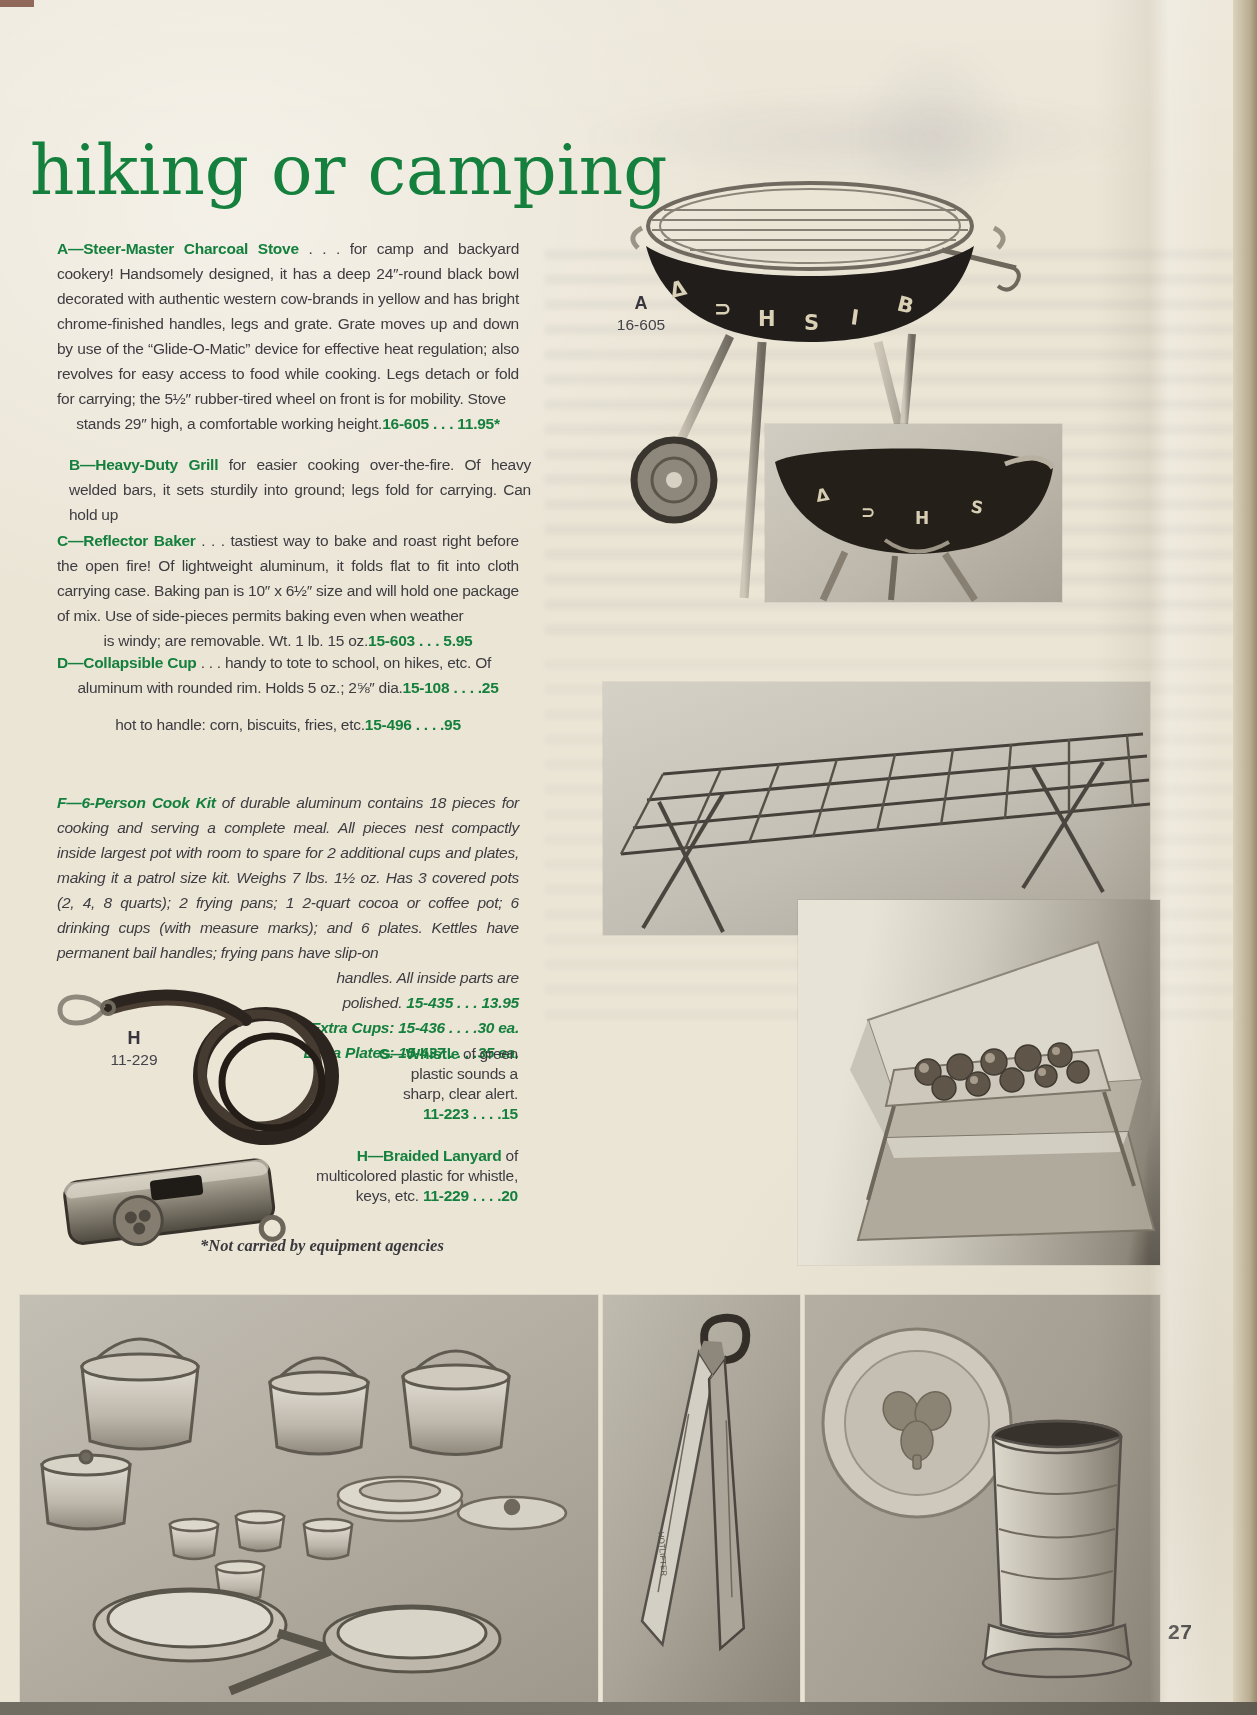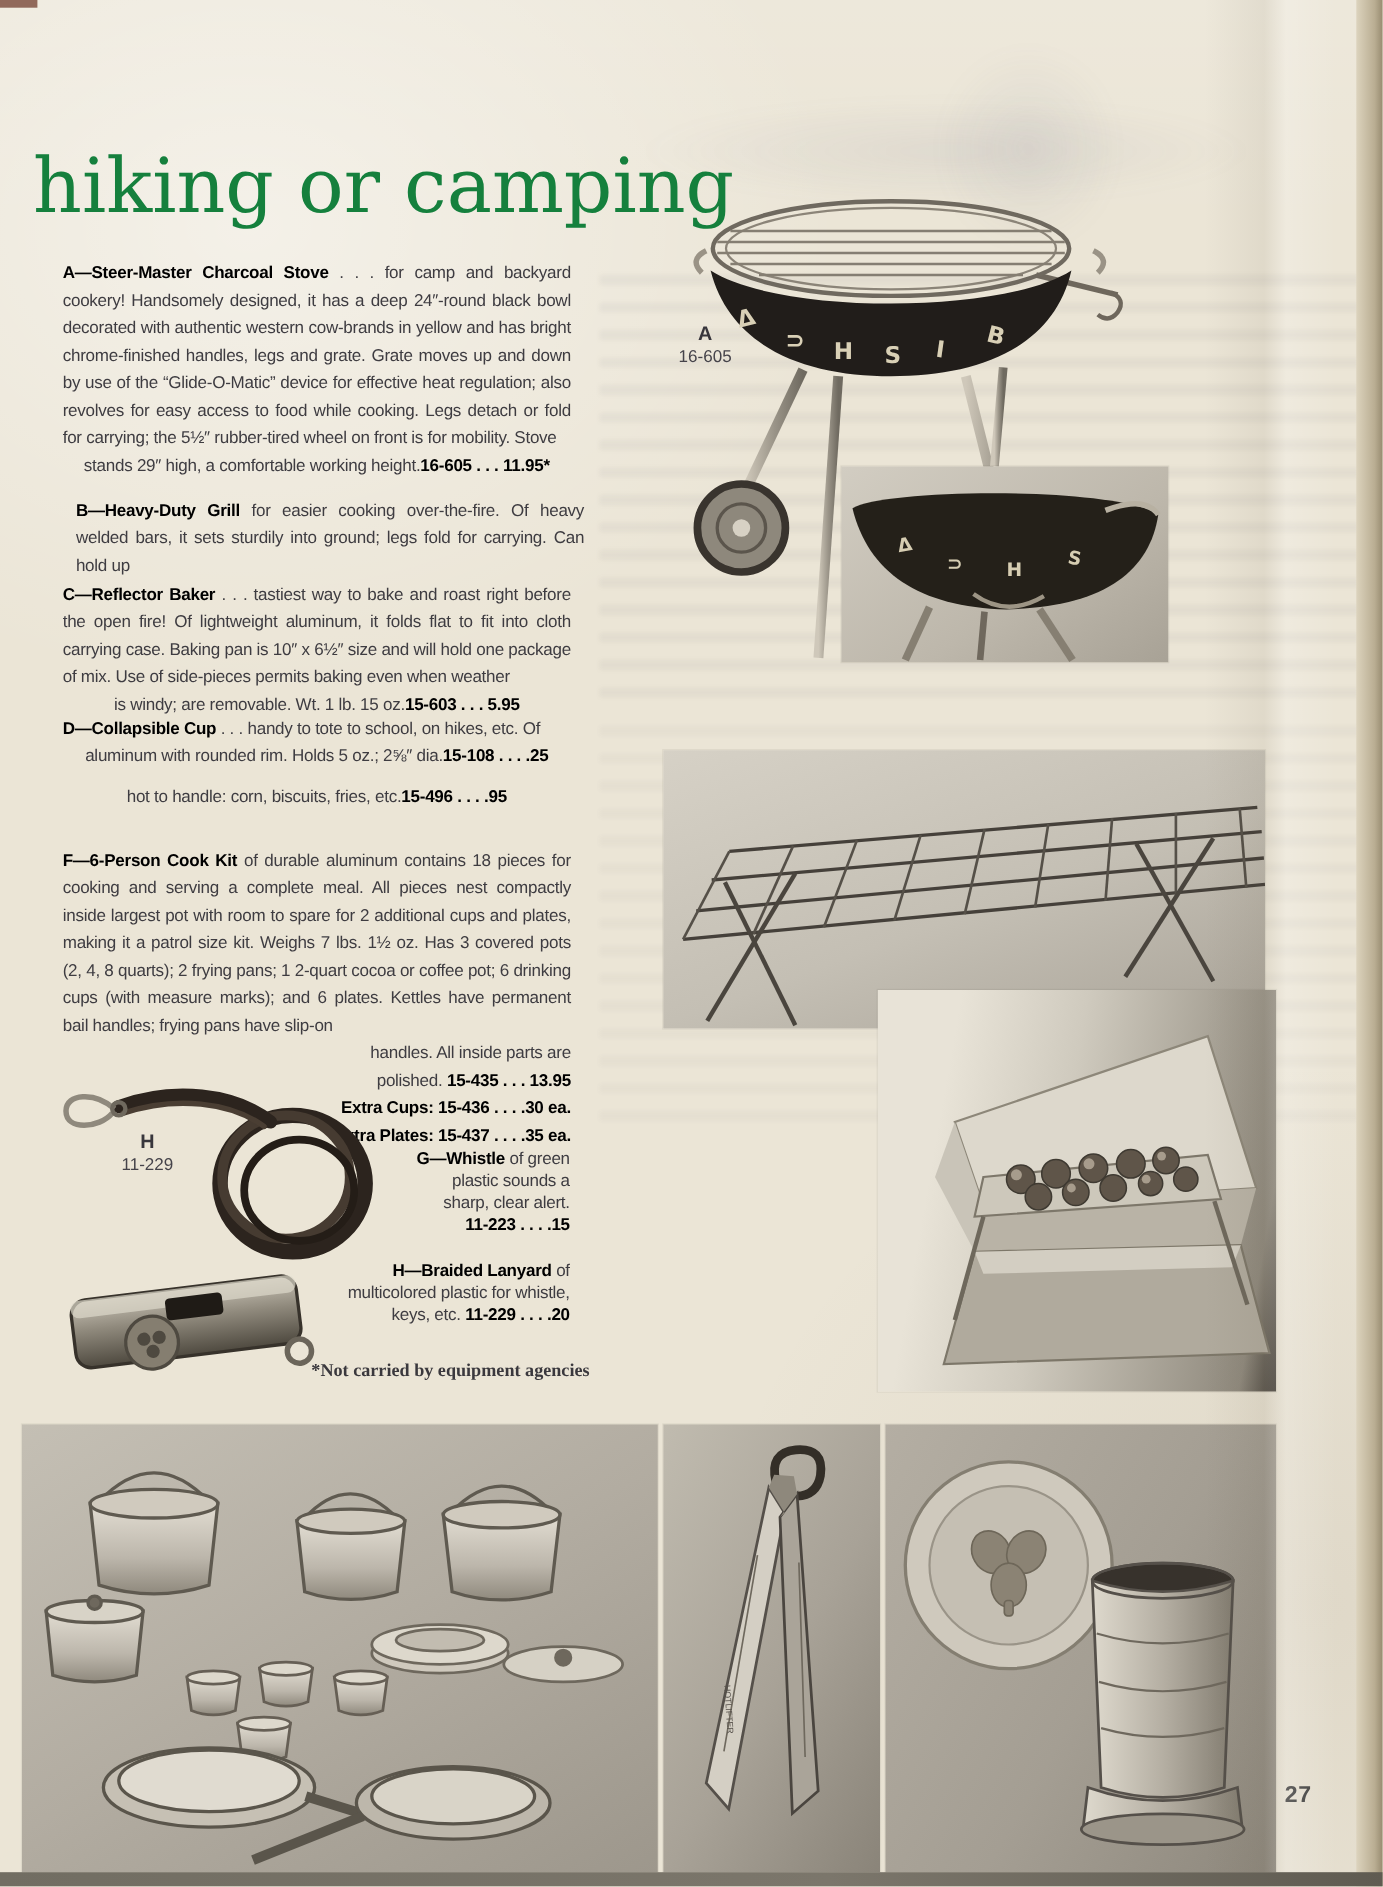--- a/index.html
+++ b/index.html
@@ -31,30 +31,30 @@
     background:radial-gradient(closest-side, rgba(95,100,130,.09), rgba(0,0,0,0));}
 
   .title{
     position:absolute;left:30px;top:84px;width:640px;
     font-family:"DejaVu Serif",serif;font-size:69px;font-weight:400;
     color:#15803d;letter-spacing:0px;white-space:nowrap;
   }
 
   .listing{position:absolute;left:57px;width:462px;font-size:15.5px;line-height:25px;
     letter-spacing:-0.25px;text-align:justify;}
-  .b{font-weight:700;color:#000000;}
+  .b{font-weight:700;color:#15803d;}
   .ll{display:flex;justify-content:center;}
   .rlines{text-align:right;}
   .rline{line-height:25px;}
 
   .gh-block{position:absolute;font-size:15.5px;line-height:20px;letter-spacing:-0.25px;text-align:right;}
   .gh-block .rline{line-height:20px;}
 
-  .footnote{position:absolute;left:218px;top:1236px;width:318px;text-align:right;
-    font-family:"Liberation Serif",serif;font-weight:700;
+  .footnote{position:absolute;left:200px;top:1236px;width:318px;
+    font-family:"Liberation Serif",serif;font-style:italic;font-weight:700;
     font-size:16.5px;color:#3a383d;}
 
   .plabel{position:absolute;text-align:center;color:#45434a;font-size:15.5px;line-height:21px;}
   .plabel .letter{display:block;font-weight:700;font-size:18px;color:#38363c;}
 
   .photo{position:absolute;box-shadow:0 0 0 1px rgba(70,62,48,.08);}
   .photo svg{display:block;width:100%;height:100%;}
   .bare-svg{position:absolute;}
   .bare-svg svg{display:block;width:100%;height:100%;}
 
@@ -110,21 +110,21 @@
   </div>
 </div>
 
 <div class="listing" style="top:712px;">
   <div class="ll">
     <span>hot to handle: corn, biscuits, fries, etc.</span>
     <span class="b">15-496 . . .  .95</span>
   </div>
 </div>
 
-<div class="listing" style="top:770px;">
+<div class="listing" style="top:790px;font-style:italic;">
   <p style="margin:0;"><span class="b">F—6-Person Cook Kit</span><span> of durable aluminum contains 18 pieces for cooking and serving a complete meal. All pieces nest compactly inside largest pot with room to spare for 2 additional cups and plates, making it a patrol size kit. Weighs 7 lbs. 1½ oz. Has 3 covered pots (2, 4, 8 quarts); 2 frying pans; 1 2-quart cocoa or coffee pot; 6 drinking cups (with measure marks); and 6 plates. Kettles have permanent bail handles; frying pans have slip-on</span></p>
   <div class="rlines">
       <div class="rline"><span>handles. All inside parts are</span></div>
       <div class="rline"><span>polished. </span><span class="b">15-435 . . . 13.95</span></div>
       <div class="rline"><span class="b">Extra Cups: 15-436 . . .   .30 ea.</span></div>
       <div class="rline"><span class="b">Extra Plates: 15-437 . . .   .35 ea.</span></div>
     </div>
 </div>
 
 <div class="gh-block" style="left:300px;top:1044px;width:218px;">

